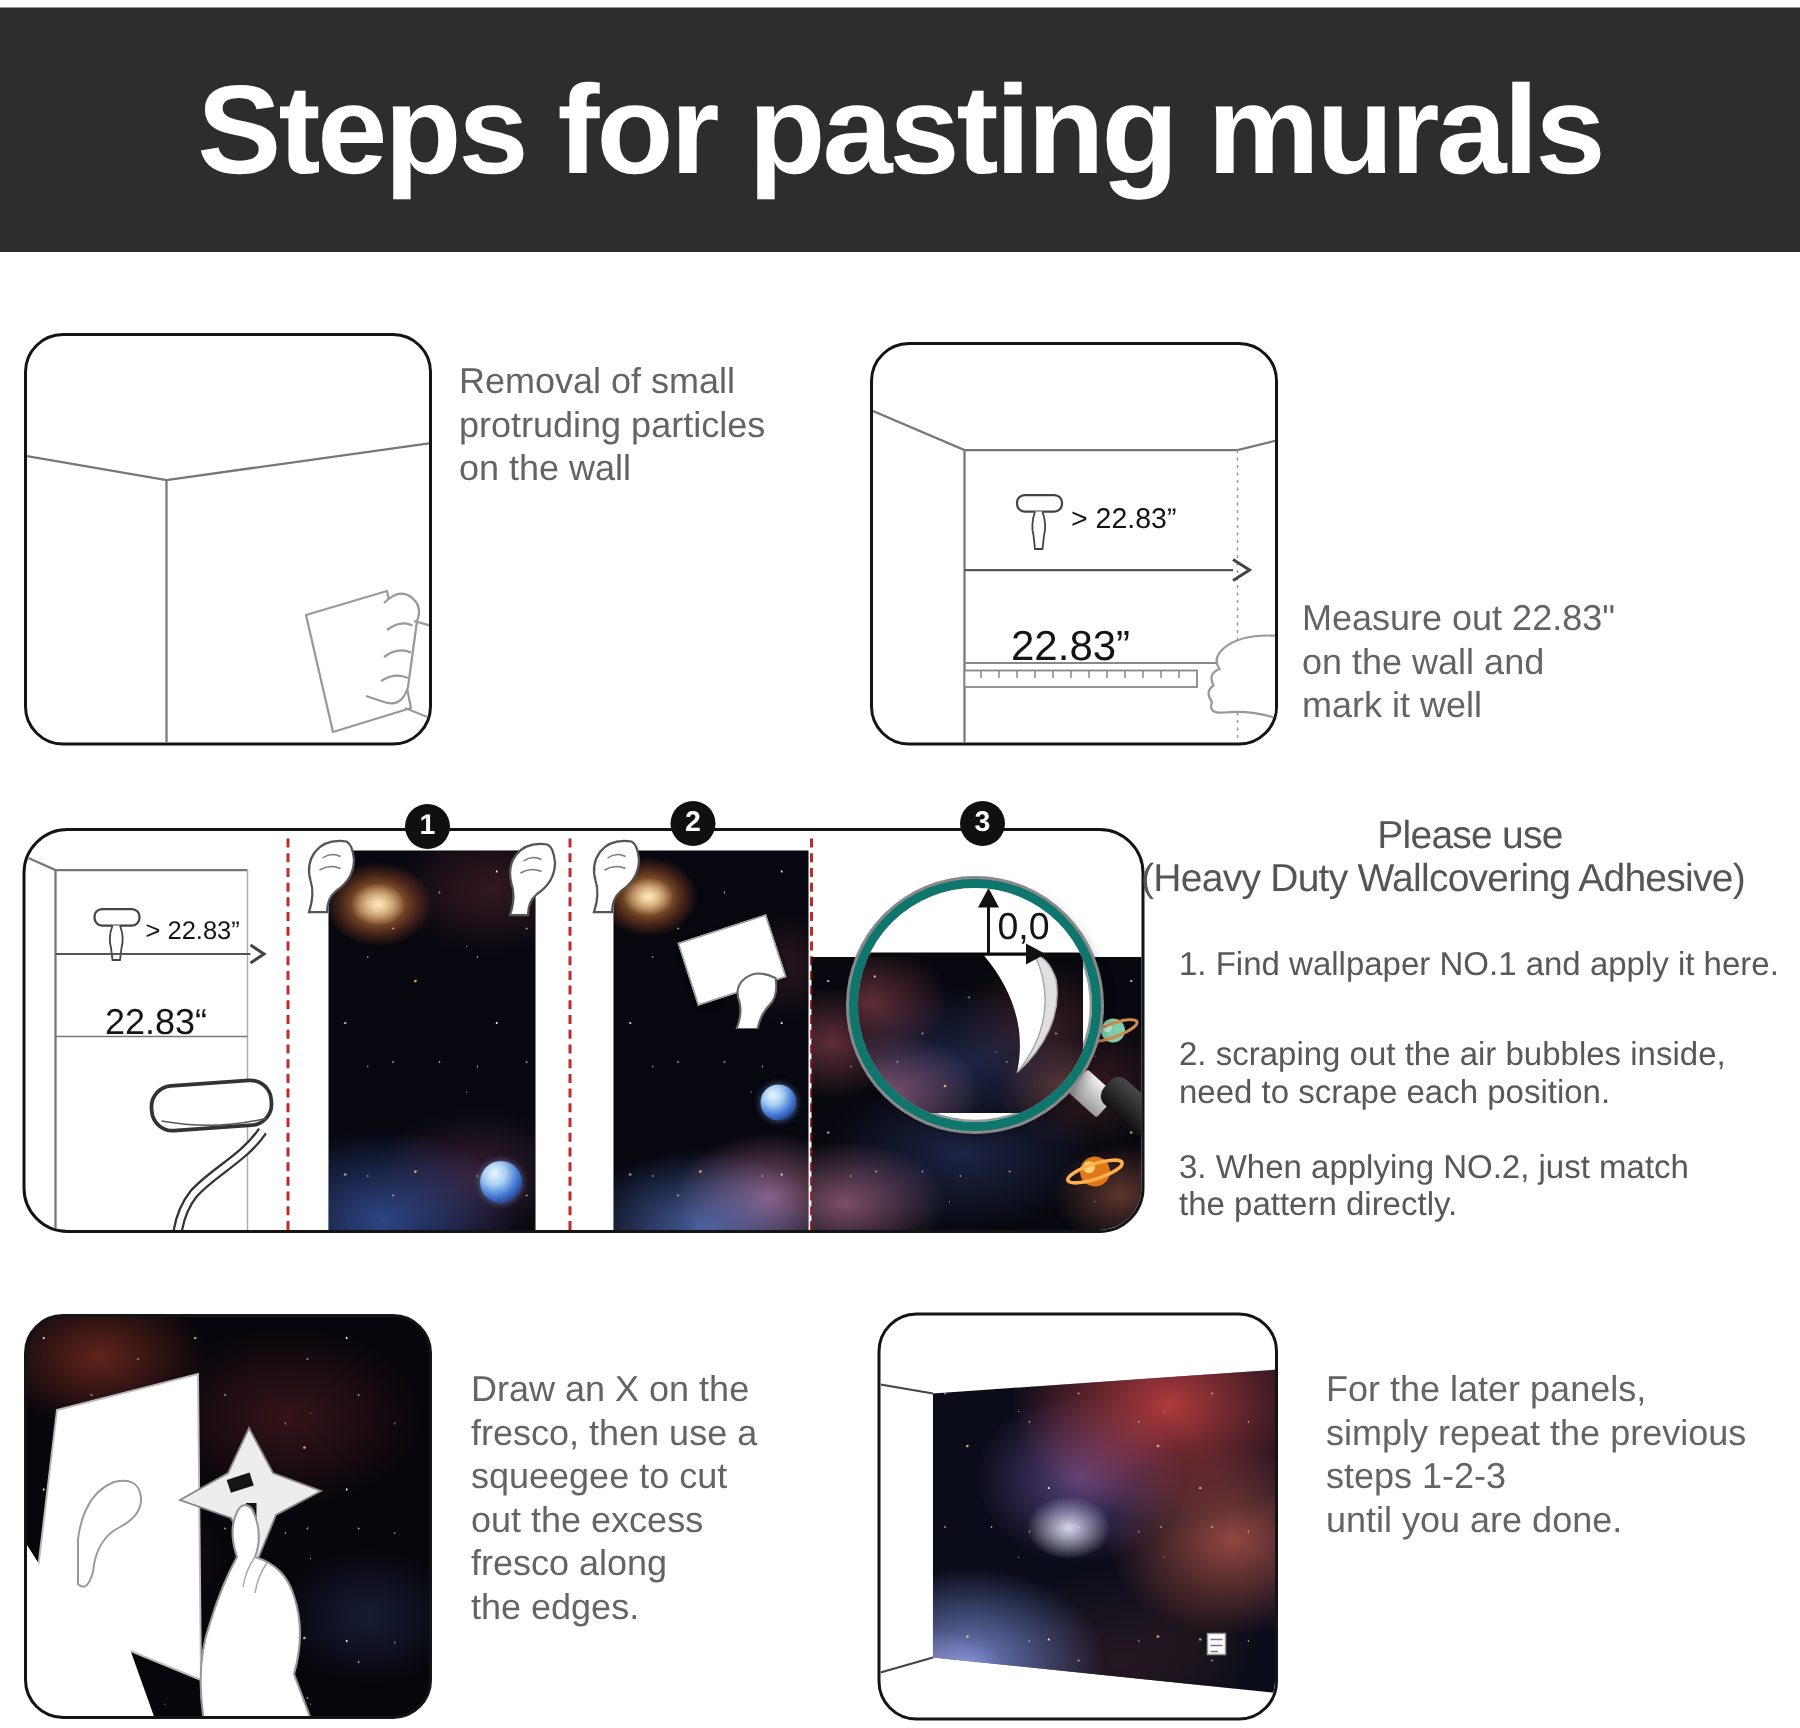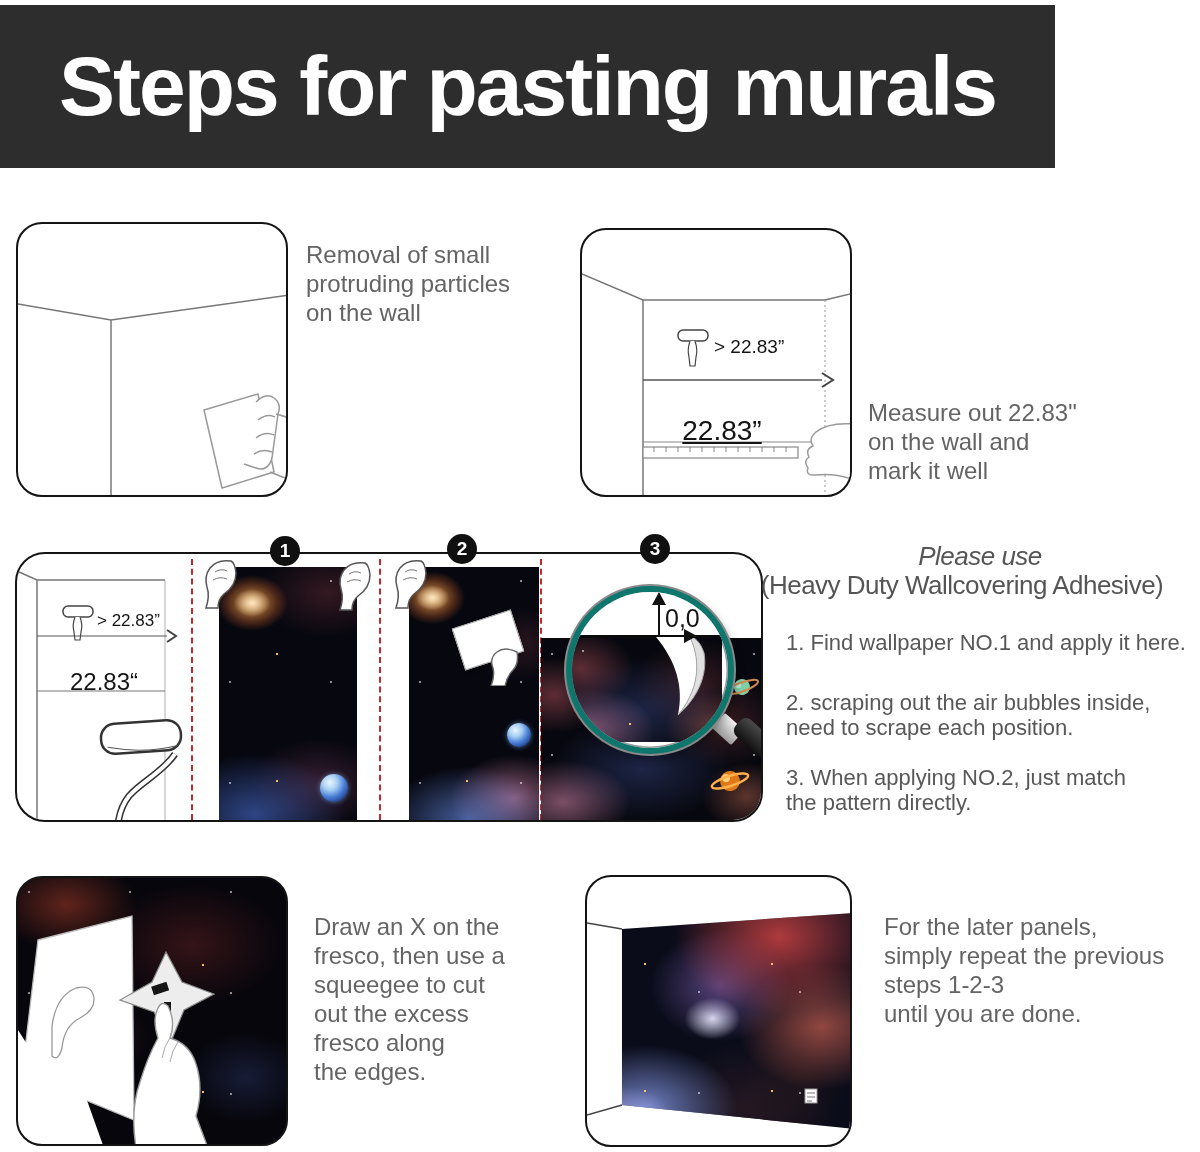--- a/index.html
+++ b/index.html
@@ -2,21 +2,21 @@
 <html><head>
 <meta charset="utf-8">
 <style>
   html,body{margin:0;padding:0;background:#ffffff;}
   .page{position:relative;width:1200px;height:1152px;background:#fff;overflow:hidden;
         font-family:"Liberation Sans","DejaVu Sans",sans-serif;}
   .abs{position:absolute;}
   svg.abs{left:0;top:0;}
 
   
-  .hdr{left:0;top:5px;width:1055px;height:163px;background:#2d2d2d;}
+  .hdr{left:0;top:5px;width:1200px;height:163px;background:#2d2d2d;}
   .hdr h1{margin:0;color:#fff;font-size:84px;font-weight:bold;letter-spacing:-2px;
           text-align:center;line-height:163px;}
 
   
   .panel{border:2.5px solid #141414;border-radius:26px;background:#fff;overflow:hidden;box-sizing:border-box;padding-left:26px;}
 
   
   .cap{color:#646464;font-size:24px;line-height:29px;white-space:pre-line;}
   .instr{color:#585858;font-size:22px;line-height:24.5px;white-space:pre-line;}
   .adh{color:#555;font-size:26px;letter-spacing:-0.5px;text-align:center;white-space:pre-line;}
@@ -115,21 +115,21 @@
       <line x1="61" y1="150" x2="240" y2="150" stroke="#555" stroke-width="1.5"></line>
       <polyline points="240,143 251,150 240,157" stroke="#444" stroke-width="2" fill="none"></polyline>
       <line x1="61" y1="212" x2="243" y2="212" stroke="#888" stroke-width="1.2"></line>
       <g>
         <rect x="61" y="217" width="155" height="11" fill="#fff" stroke="#888" stroke-width="1.2"></rect>
         <path d="M72,217 v5 M84,217 v5 M96,217 v5 M108,217 v5 M120,217 v5 M132,217 v5 M144,217 v5 M156,217 v5 M168,217 v5 M180,217 v5 M192,217 v5 M204,217 v5" stroke="#888" stroke-width="1"></path>
       </g>
       <path d="M272,194 Q246,192 234,202 Q226,209 231,216 Q223,219 227,227 Q221,231 226,238 Q223,246 234,245 Q254,243 272,250 Z" fill="#fff" stroke="#999" stroke-width="1.5"></path>
     </svg>
     <span class="abs dlabel" style="left:132px;top:106px;font-size:19px;">&gt; 22.83”</span>
-    <span class="abs dlabel" style="left:80px;top:185px;width:120px;text-align:center;font-size:28px;text-decoration:underline;">22.83”</span>
+    <span class="abs dlabel" style="left:92px;top:185px;width:120px;text-align:left;font-size:28px;">22.83”</span>
   </div>
   <div class="abs cap" style="left:868px;top:398px;width:300px;">Measure out 22.83"
 on the wall and
 mark it well</div>
 
   <div class="abs panel" style="left:15px;top:552px;width:748px;height:270px;border-radius:30px;">
 
     <svg class="abs" width="200" height="270" viewBox="0 0 200 270">
       <path d="M2,18 L20,26 L148,26" fill="none" stroke="#777" stroke-width="1.5"></path>
       <line x1="20" y1="26" x2="20" y2="270" stroke="#777" stroke-width="1.5"></line>
@@ -224,21 +224,21 @@
         <div class="tri-right" style="left:112px;top:37px;"></div>
         <span class="abs dlabel" style="left:93px;top:12px;font-size:25px;">0,0</span>
       </div>
     </div>
   </div>
 
   <div class="abs badge" style="left:270px;top:536px;">1</div>
   <div class="abs badge" style="left:447px;top:534px;">2</div>
   <div class="abs badge" style="left:640px;top:534px;">3</div>
 
-  <div class="abs adh" style="left:765px;top:541px;width:430px;font-style:italic;">Please use</div>
+  <div class="abs adh" style="left:765px;top:541px;width:430px;">Please use</div>
   <div class="abs adh" style="left:747px;top:570px;width:430px;">(Heavy Duty Wallcovering Adhesive)</div>
   <div class="abs instr" style="left:786px;top:631px;width:430px;">1. Find wallpaper NO.1 and apply it here.</div>
   <div class="abs instr" style="left:786px;top:691px;width:430px;">2. scraping out the air bubbles inside,
 need to scrape each position.</div>
   <div class="abs instr" style="left:786px;top:766px;width:430px;">3. When applying NO.2, just match
 the pattern directly.</div>
 
   <div class="abs panel nebC" style="left:16px;top:876px;width:272px;height:270px;">
     <div class="stars"></div>
     <svg class="abs" width="272" height="270" viewBox="0 0 272 270">

